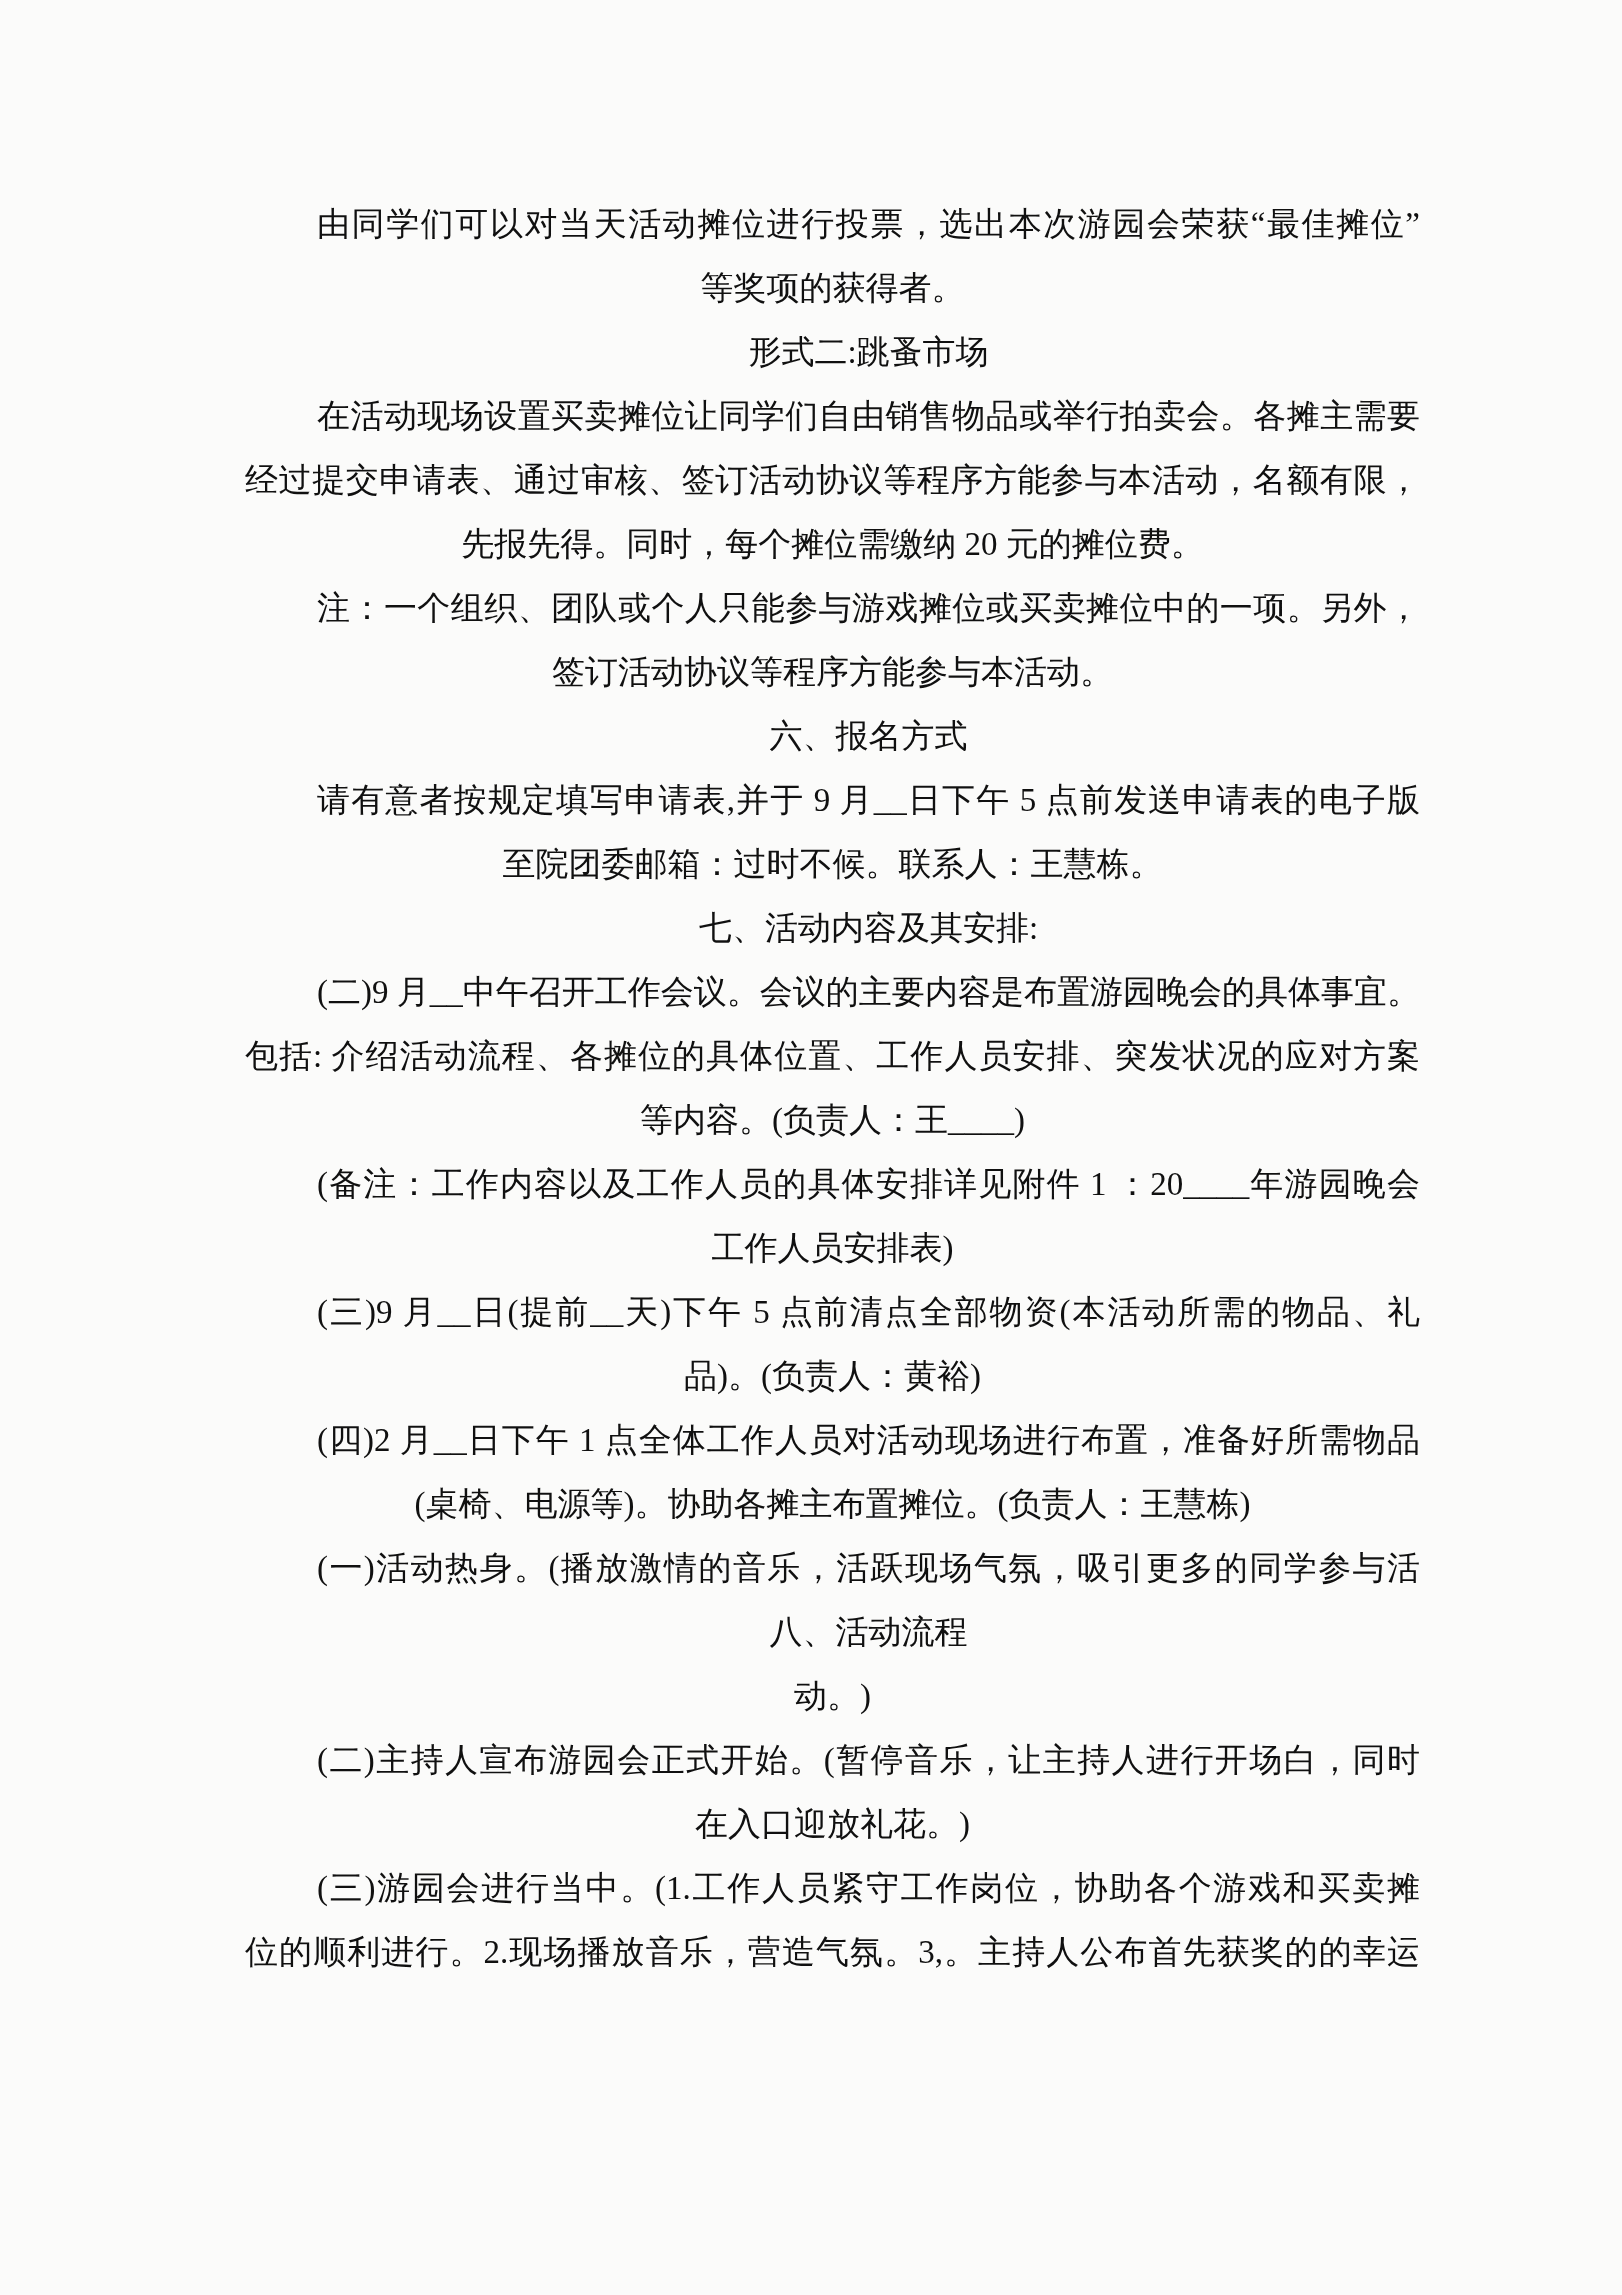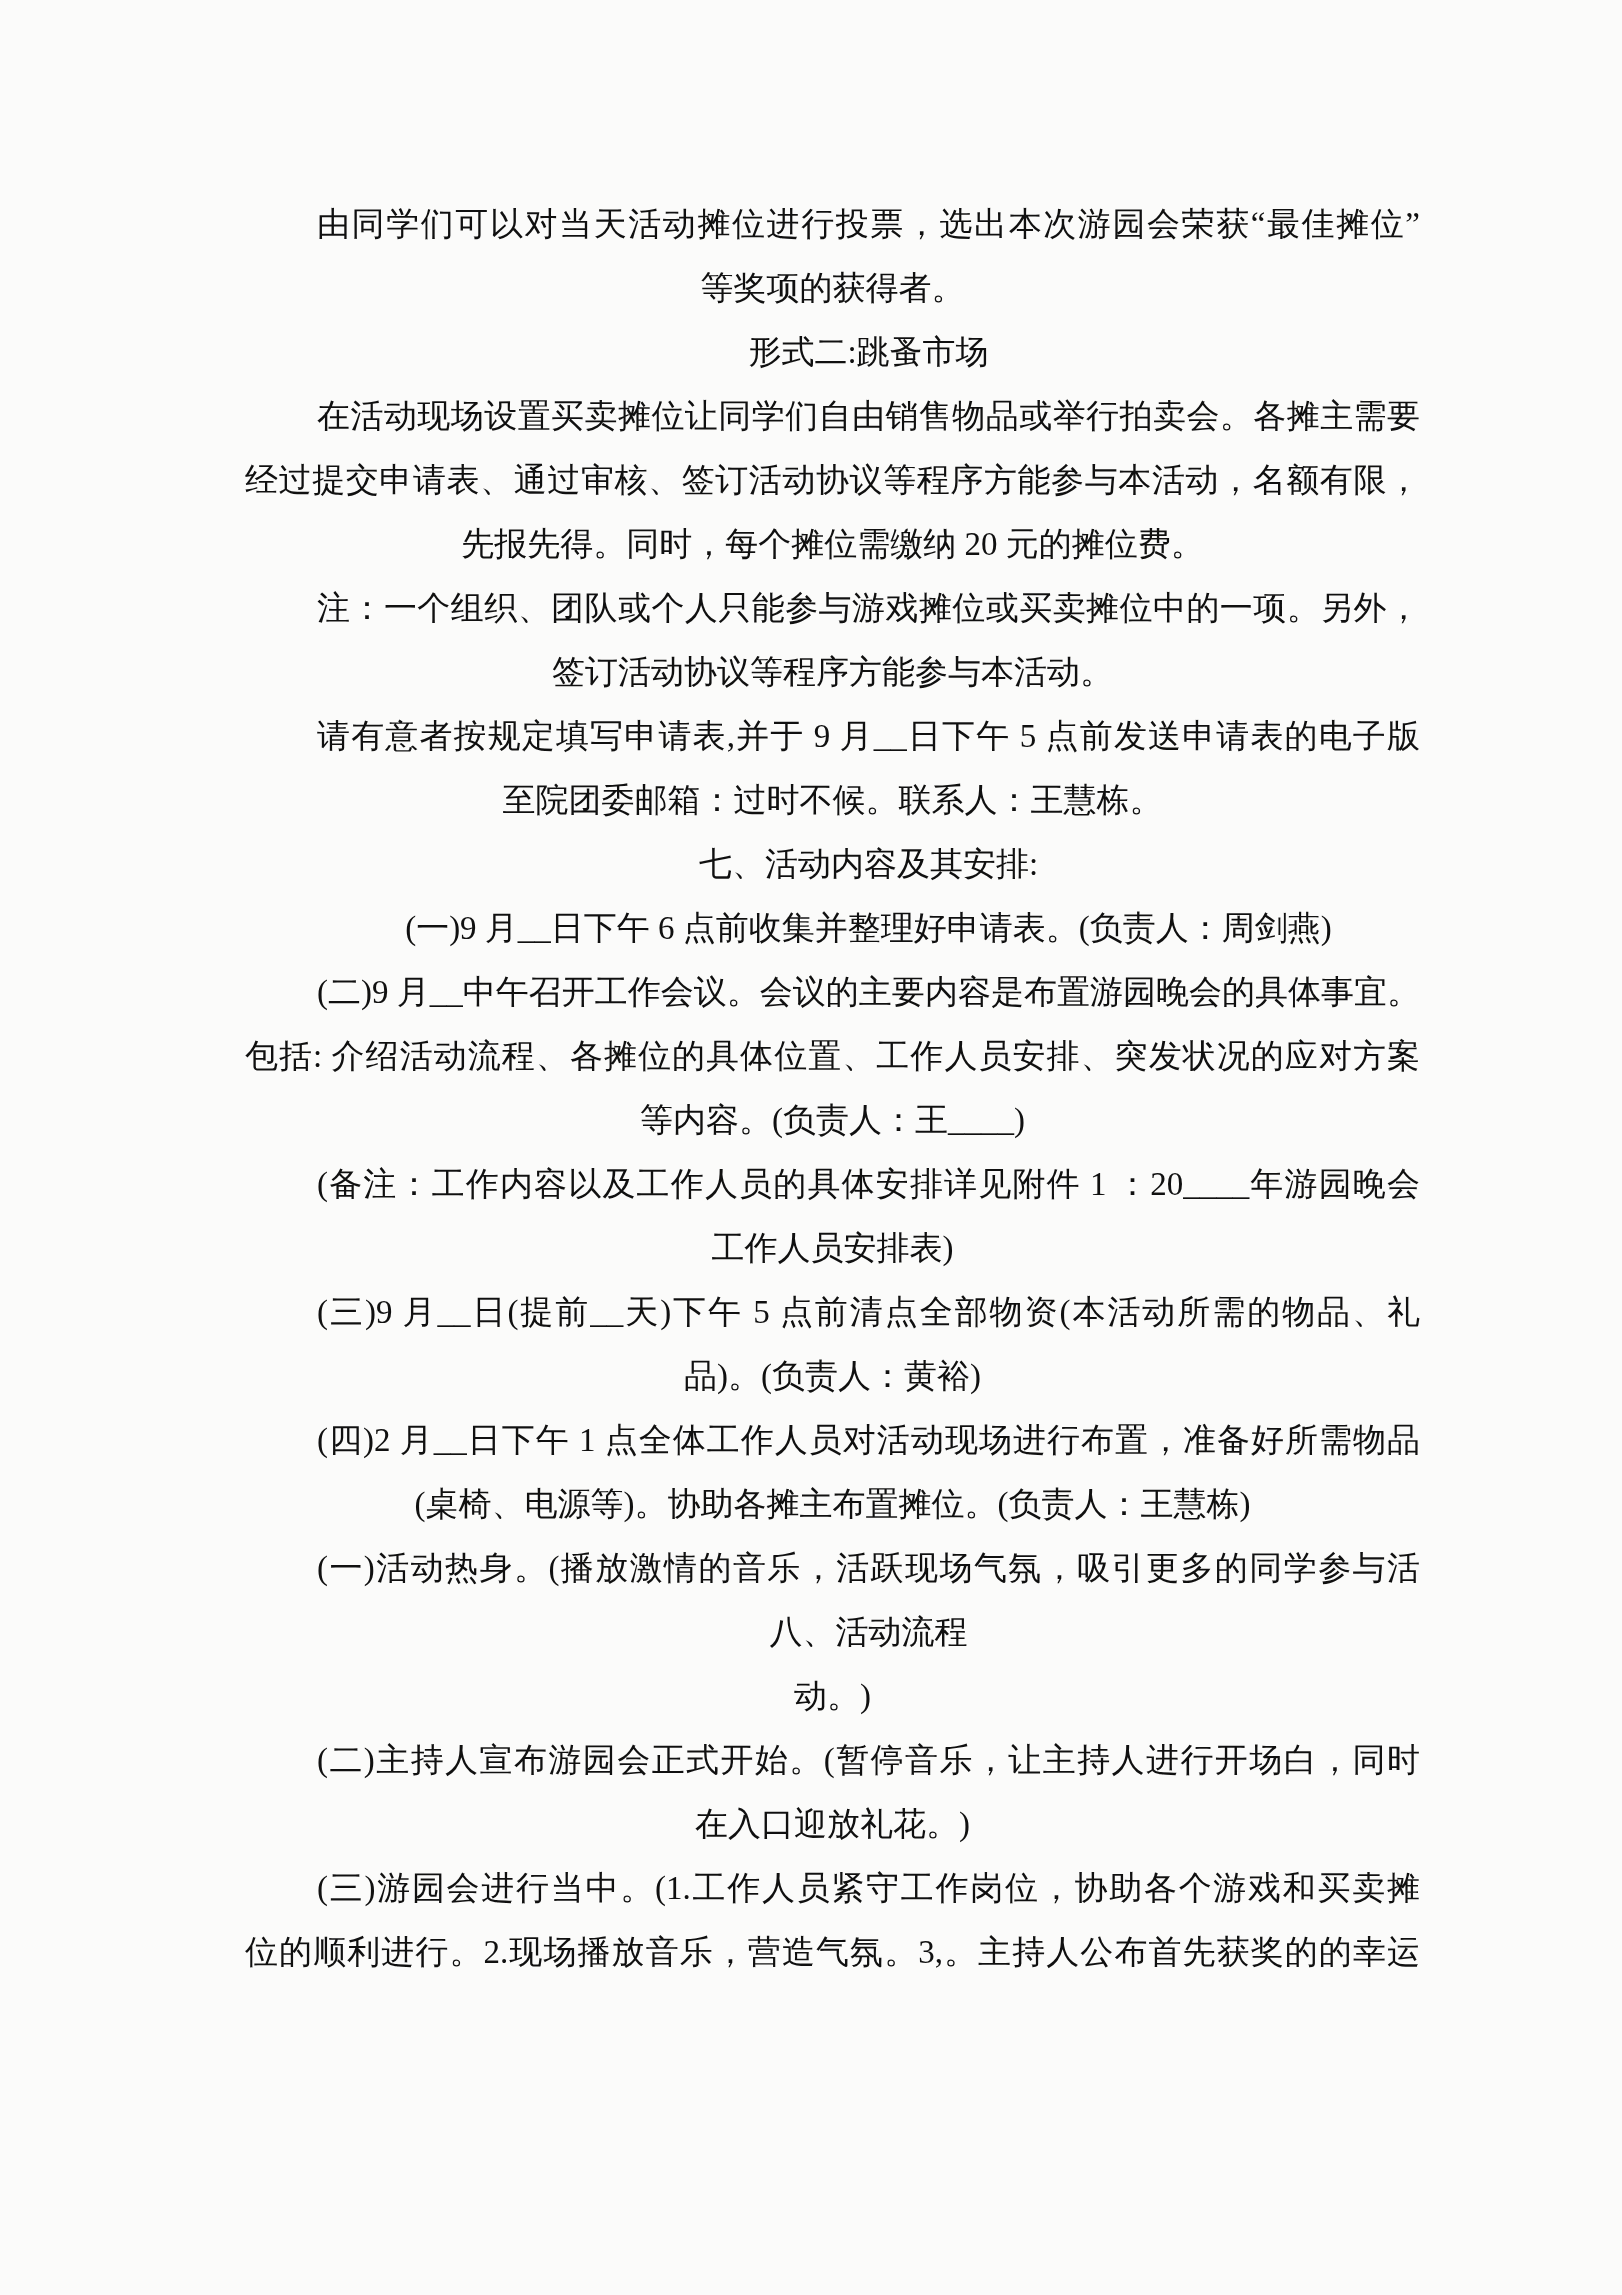--- a/index.html
+++ b/index.html
@@ -50,24 +50,24 @@
 <div class="page">
   <div class="text-block">
       <div class="line indent justify">由同学们可以对当天活动摊位进行投票，选出本次游园会荣获“最佳摊位”</div>
       <div class="line">等奖项的获得者。</div>
       <div class="line indent">形式二:跳蚤市场</div>
       <div class="line indent justify">在活动现场设置买卖摊位让同学们自由销售物品或举行拍卖会。各摊主需要</div>
       <div class="line justify">经过提交申请表、通过审核、签订活动协议等程序方能参与本活动，名额有限，</div>
       <div class="line">先报先得。同时，每个摊位需缴纳 20 元的摊位费。</div>
       <div class="line indent justify">注：一个组织、团队或个人只能参与游戏摊位或买卖摊位中的一项。另外，</div>
       <div class="line">签订活动协议等程序方能参与本活动。</div>
+      <div class="line indent">六、报名方式</div>
       <div class="line indent justify">请有意者按规定填写申请表,并于 9 月__日下午 5 点前发送申请表的电子版</div>
       <div class="line">至院团委邮箱：过时不候。联系人：王慧栋。</div>
       <div class="line indent">七、活动内容及其安排:</div>
-      <div class="line indent">(一)9 月__日下午 6 点前收集并整理好申请表。(负责人：周剑燕)</div>
       <div class="line indent justify">(二)9 月__中午召开工作会议。会议的主要内容是布置游园晚会的具体事宜。</div>
       <div class="line justify">包括: 介绍活动流程、各摊位的具体位置、工作人员安排、突发状况的应对方案</div>
       <div class="line">等内容。(负责人：王____)</div>
       <div class="line indent justify">(备注：工作内容以及工作人员的具体安排详见附件 1 ：20____年游园晚会</div>
       <div class="line">工作人员安排表)</div>
       <div class="line indent justify">(三)9 月__日(提前__天)下午 5 点前清点全部物资(本活动所需的物品、礼</div>
       <div class="line">品)。(负责人：黄裕)</div>
       <div class="line indent justify">(四)2 月__日下午 1 点全体工作人员对活动现场进行布置，准备好所需物品</div>
       <div class="line">(桌椅、电源等)。协助各摊主布置摊位。(负责人：王慧栋)</div>
       <div class="line indent justify">(一)活动热身。(播放激情的音乐，活跃现场气氛，吸引更多的同学参与活</div>

